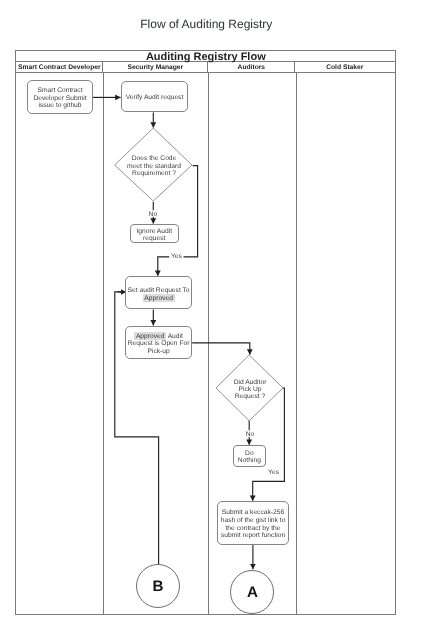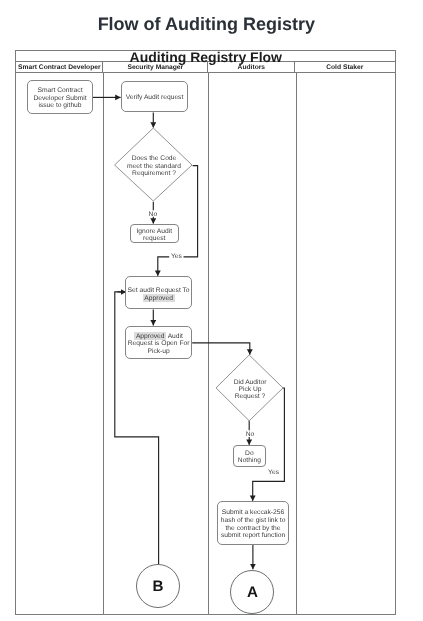--- a/index.html
+++ b/index.html
@@ -1,28 +1,28 @@
 <!DOCTYPE html>
 <html><head>
 <meta charset="utf-8">
 <style>
   html,body{margin:0;padding:0;background:#ffffff;}
   body{width:423px;height:621px;font-family:"Liberation Sans",sans-serif;overflow:hidden;
        -webkit-font-smoothing:antialiased;text-rendering:geometricPrecision;}
   #page{position:relative;width:423px;height:621px;background:#fff;}
 
   #title{position:absolute;left:0;top:15.6px;width:412.6px;text-align:center;
-    font-size:18px;font-weight:bold;color:#2b3138;line-height:16px;}
+    font-size:12px;font-weight:normal;color:#2b3138;line-height:16px;}
 
   
   #table{position:absolute;left:15.3px;top:50.4px;width:381px;height:564.2px;
          border:1px solid #7a7a7a;box-sizing:border-box;}
   #banner{position:absolute;left:0;top:0;width:100%;height:11px;
           border-bottom:1px solid #7a7a7a;box-sizing:border-box;
-          text-align:center;font-size:14px;font-weight:bold;color:#1d1d1d;
+          text-align:center;font-size:11px;font-weight:bold;color:#1d1d1d;
           line-height:12px;}
   #lanehdr{position:absolute;left:0;top:11px;width:100%;height:11px;
            border-bottom:1px solid #7a7a7a;box-sizing:border-box;display:flex;}
   #lanehdr .lh{font-size:6.7px;color:#1d1d1d;font-weight:bold;text-align:center;
                line-height:12px;box-sizing:border-box;border-right:1px solid #7a7a7a;
                overflow:hidden;white-space:nowrap;}
   #lanehdr .lh:last-child{border-right:none;}
   .vdiv{position:absolute;top:22px;width:1px;background:#7a7a7a;height:541px;}
 
   

